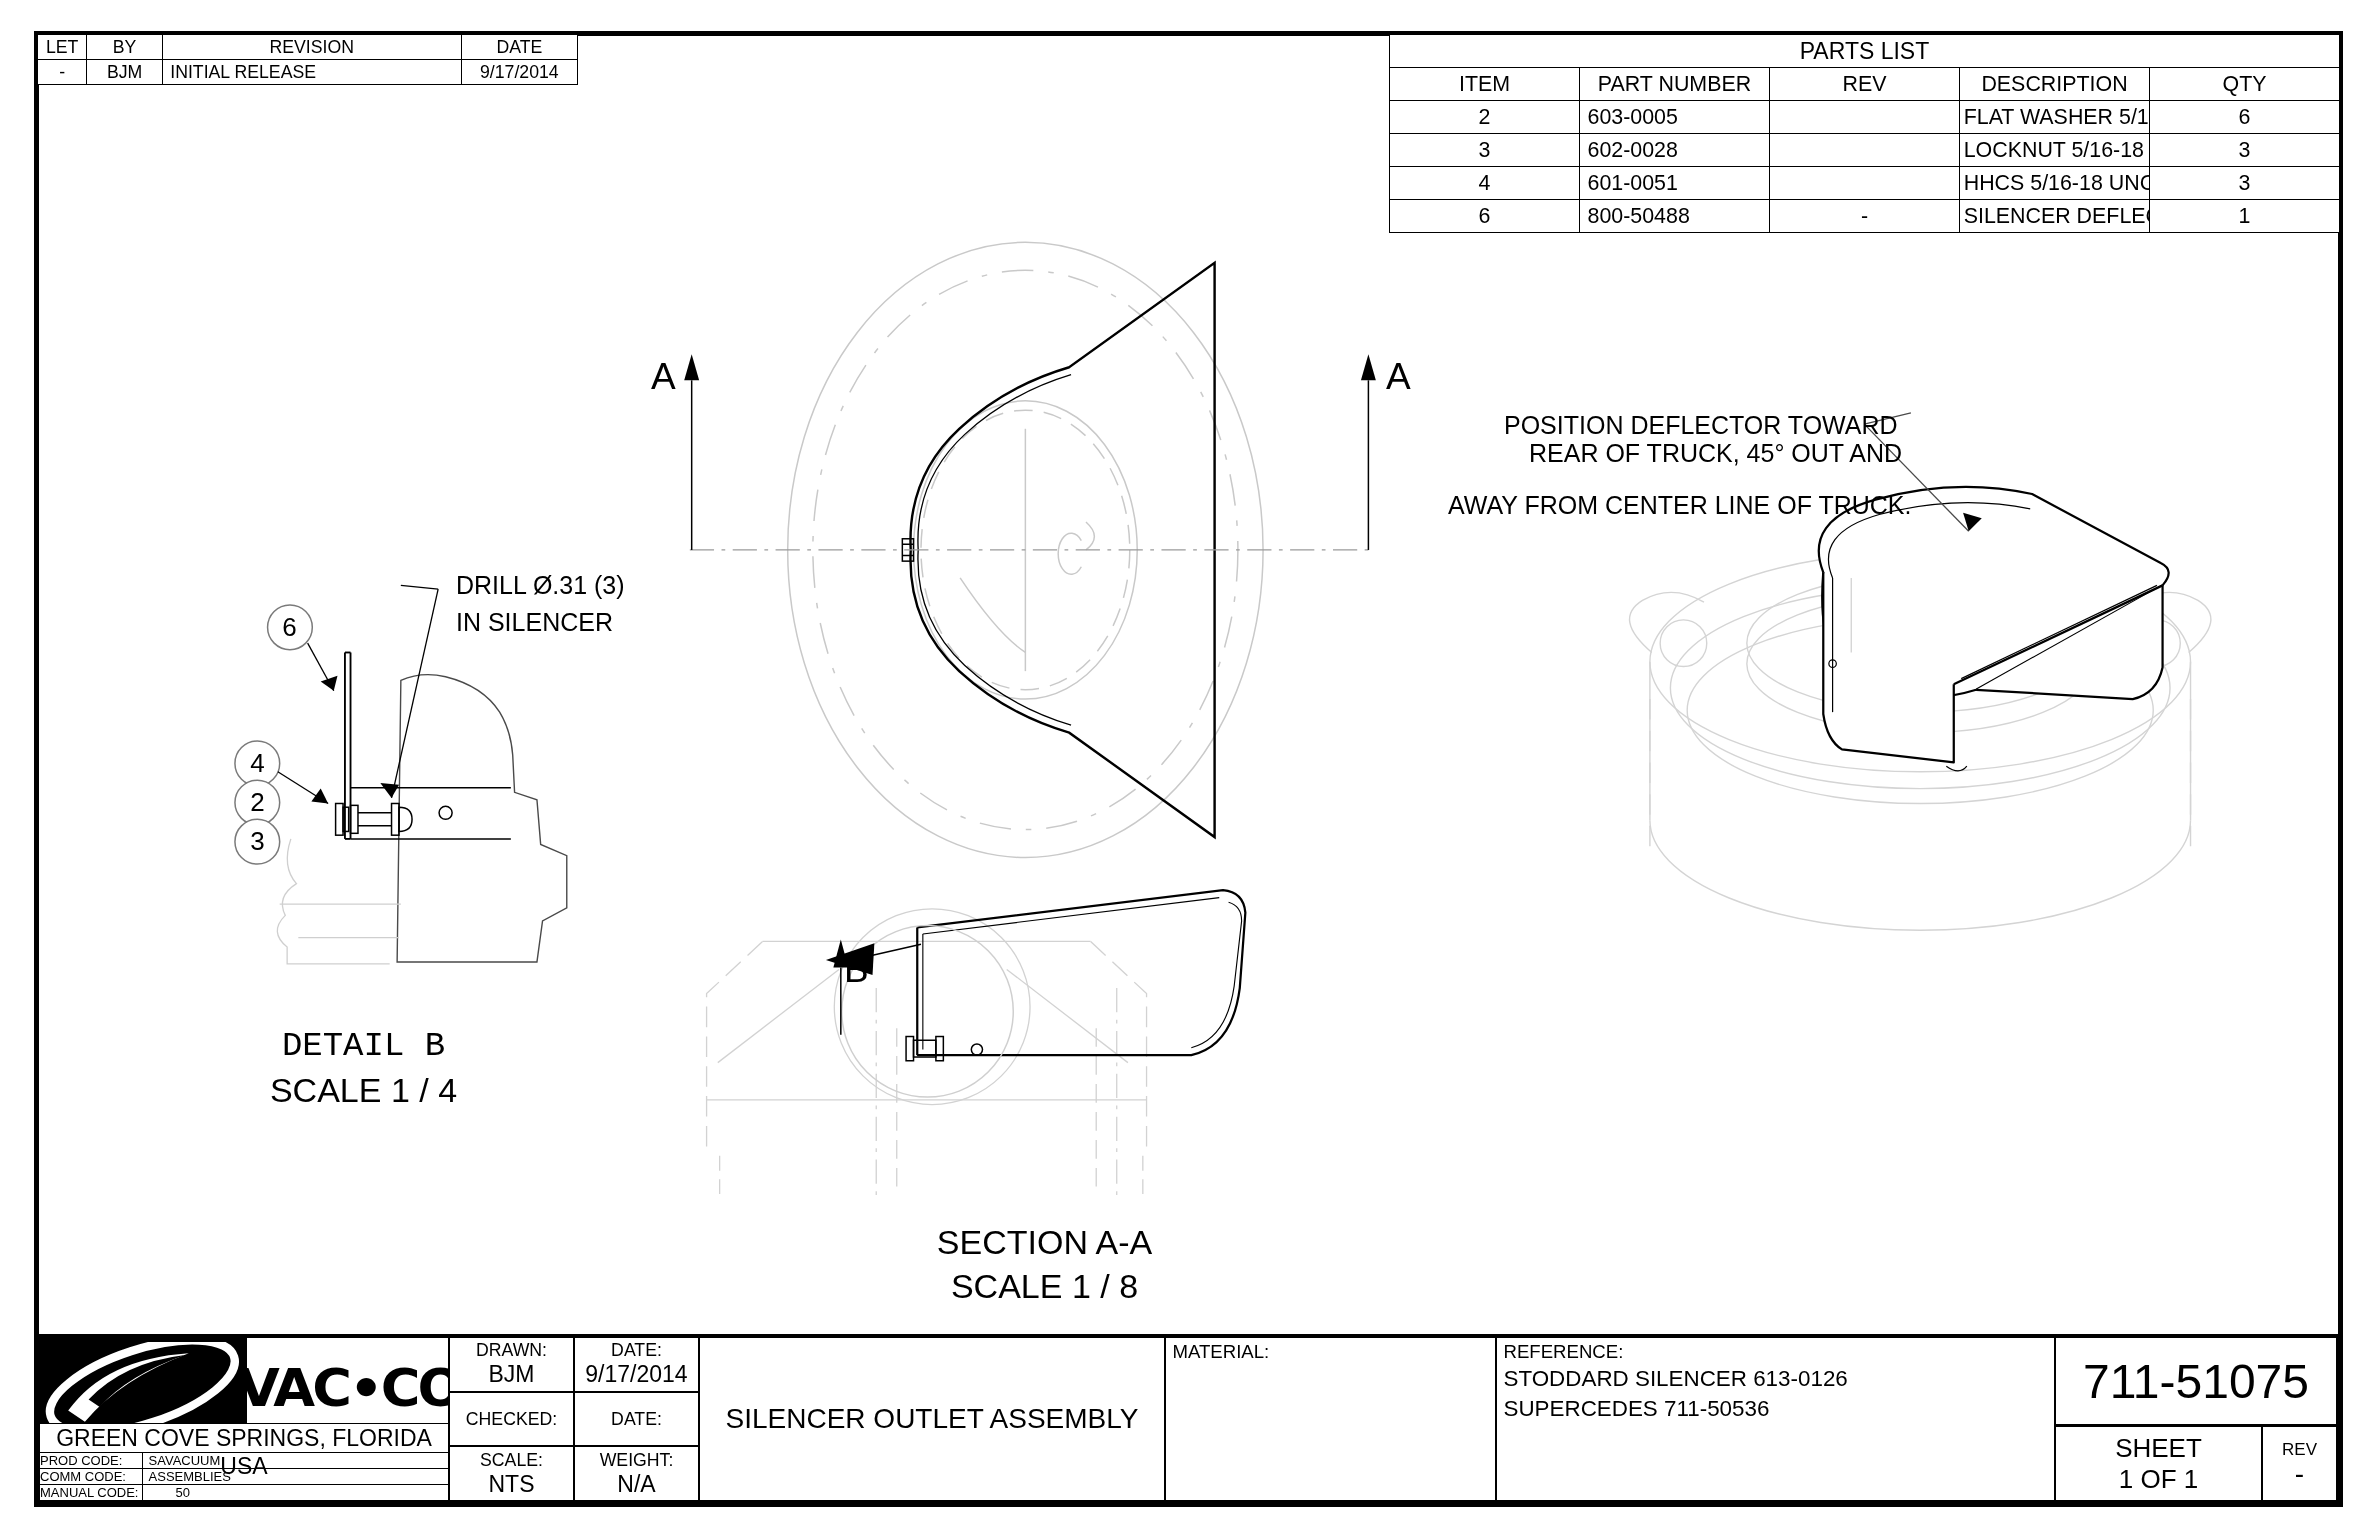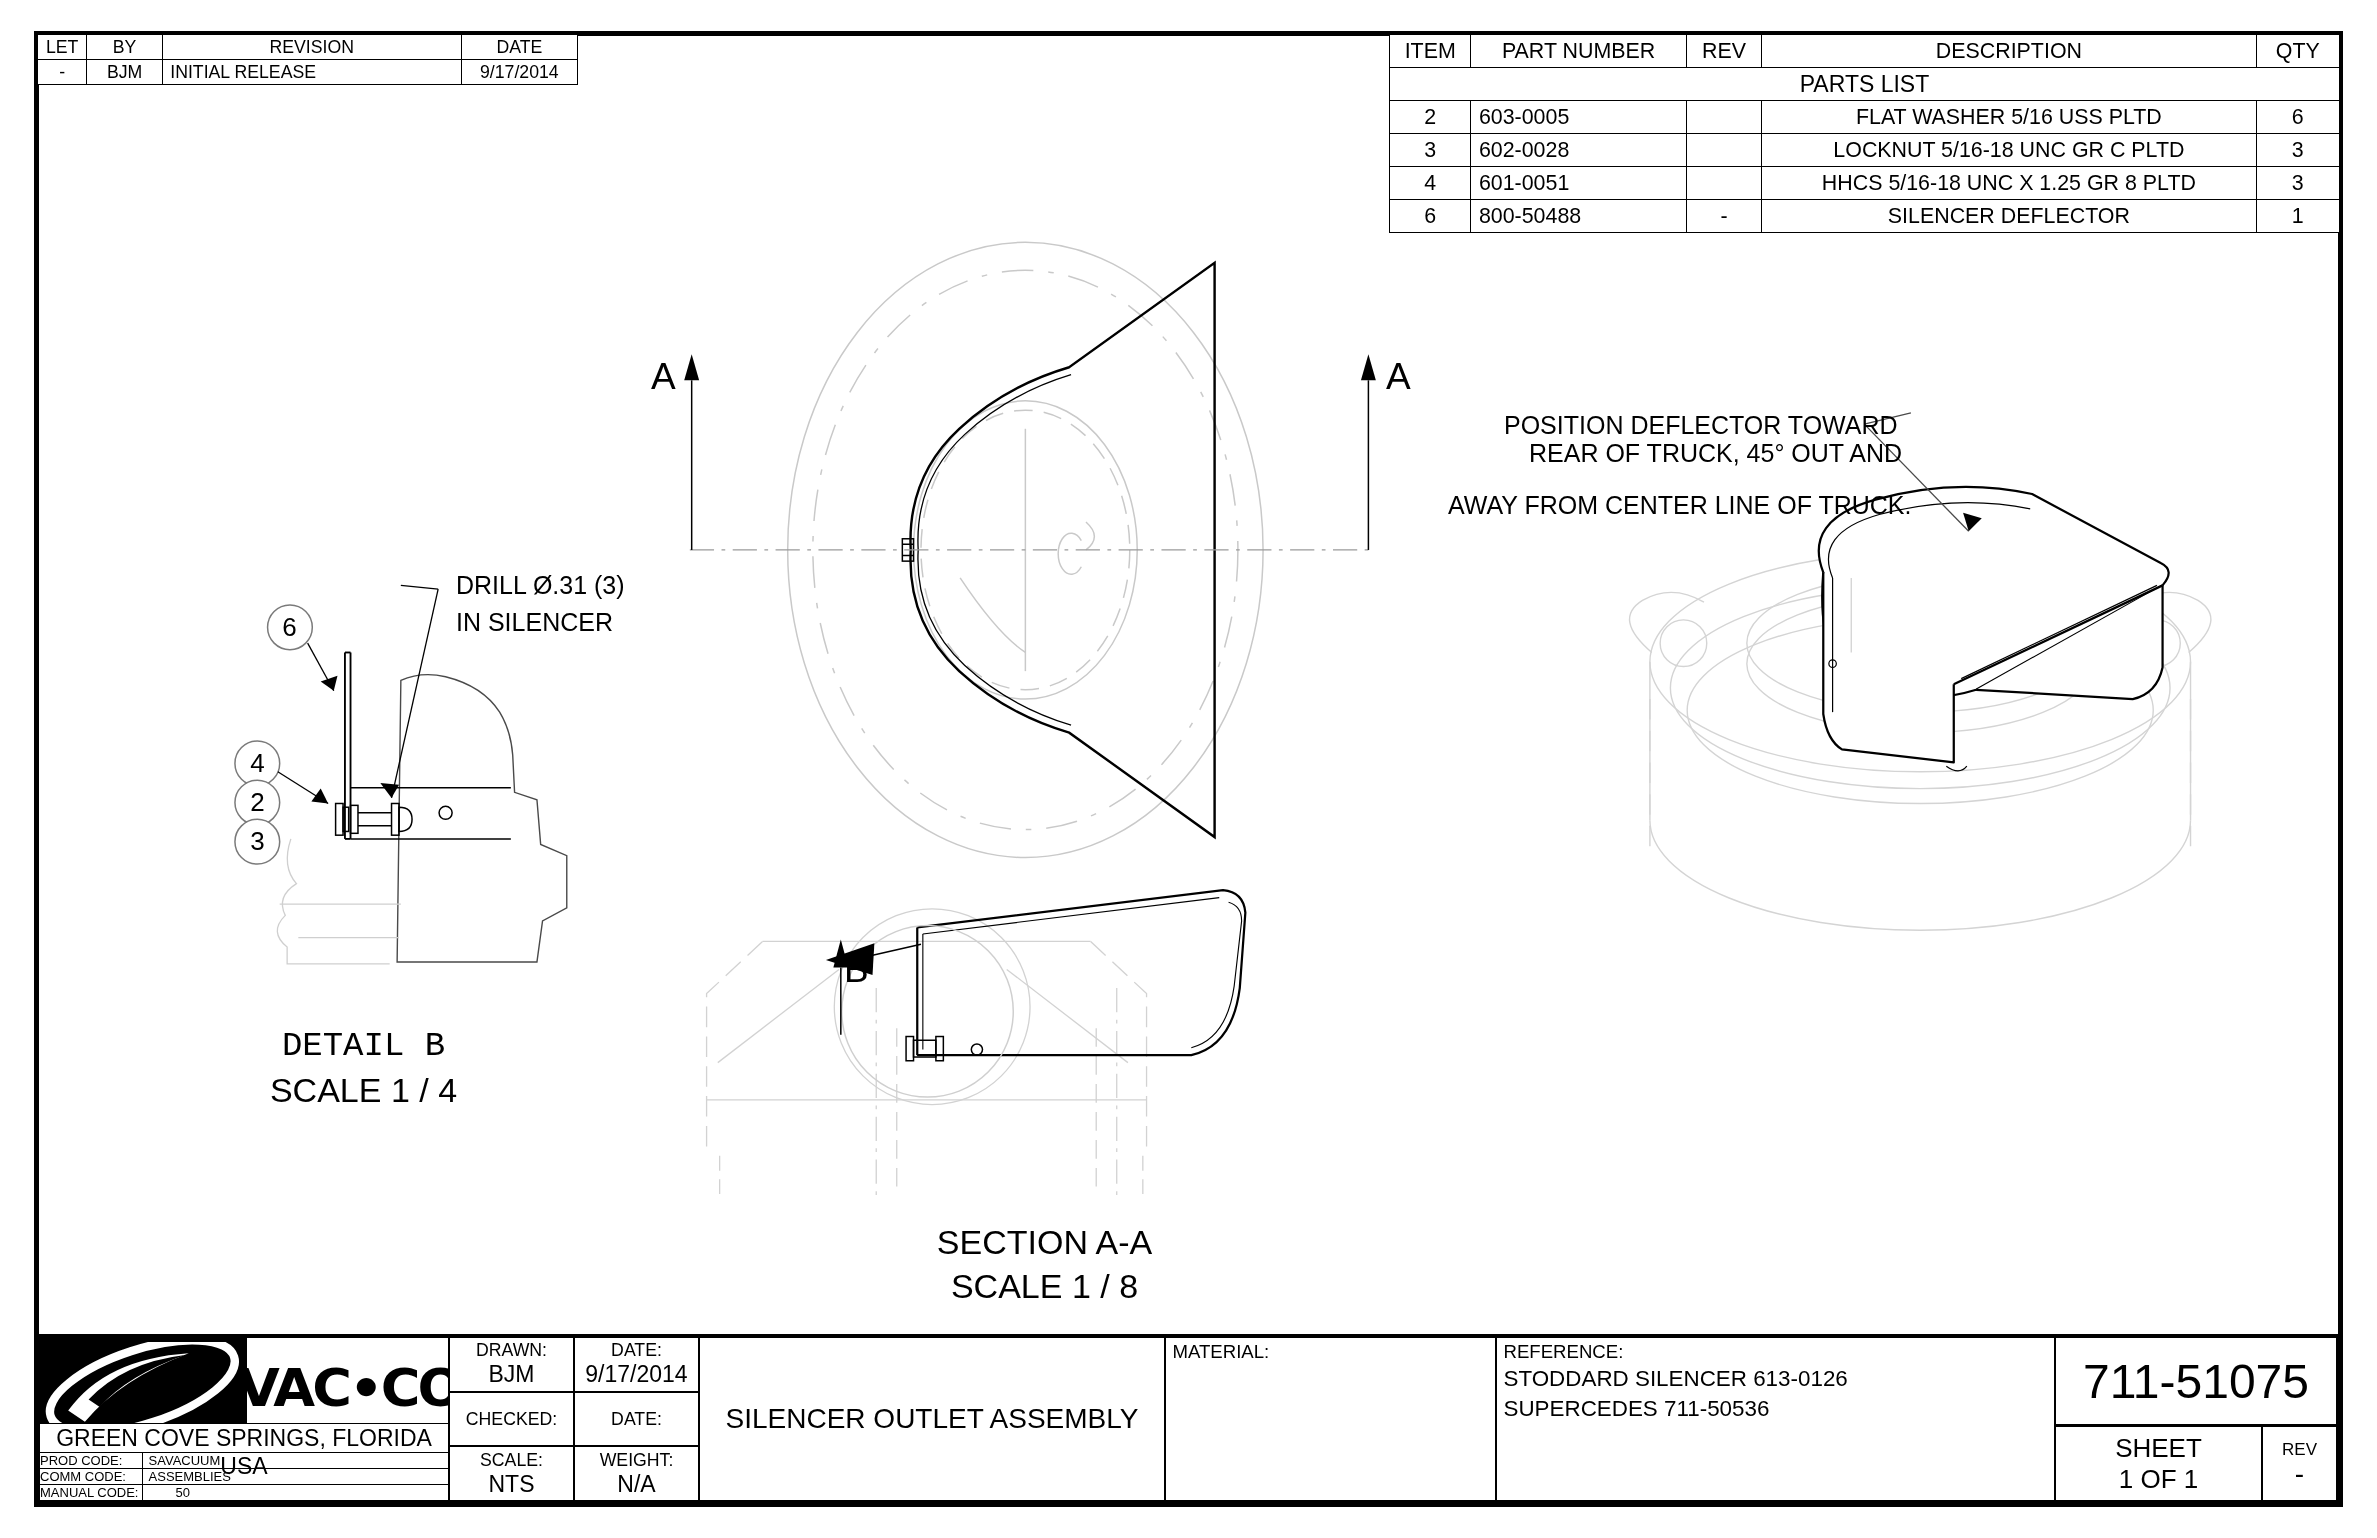--- a/index.html
+++ b/index.html
@@ -382,28 +382,28 @@
       <td>BJM</td>
       <td class="lft">INITIAL RELEASE</td>
       <td>9/17/2014</td>
     </tr>
   </tbody>
     </table>
 
   <table class="tbl" id="parts-list">
     <tbody>
         <tr>
+      <td class="pl-title" colspan="5">PARTS LIST</td>
+    </tr>
+    <tr>
       <th style="width:73px">ITEM</th>
       <th style="width:207px">PART NUMBER</th>
       <th style="width:67px">REV</th>
       <th>DESCRIPTION</th>
       <th style="width:75px">QTY</th>
-    </tr>
-    <tr>
-      <td class="pl-title" colspan="5">PARTS LIST</td>
     </tr>
     <tr>
       <td>2</td>
       <td class="lft">603-0005</td>
       <td></td>
       <td>FLAT WASHER 5/16 USS PLTD</td>
       <td>6</td>
     </tr>
     <tr>
       <td>3</td>

